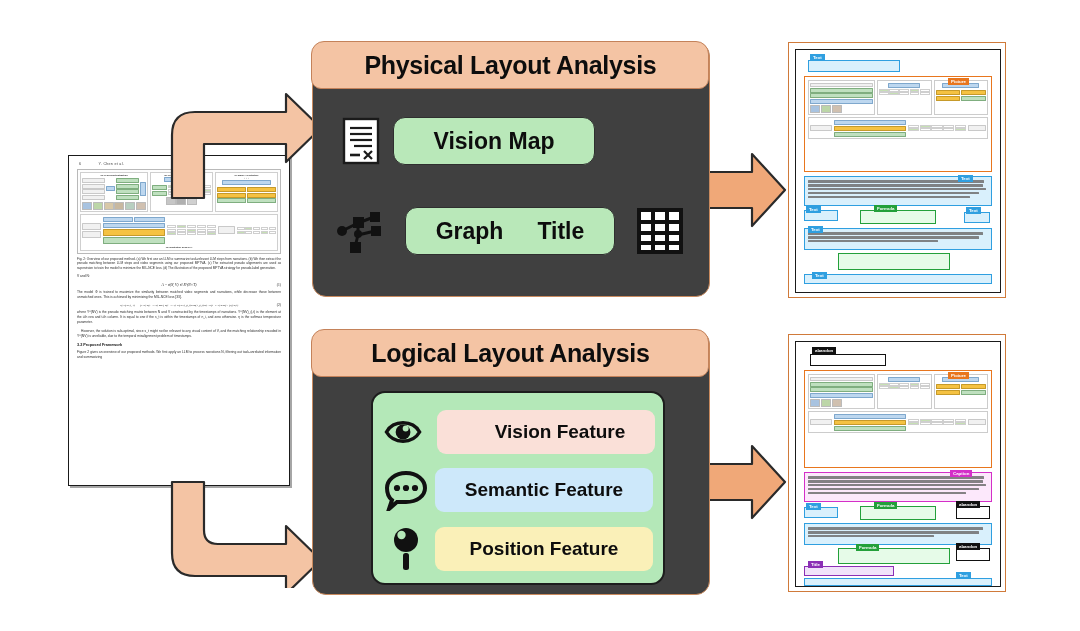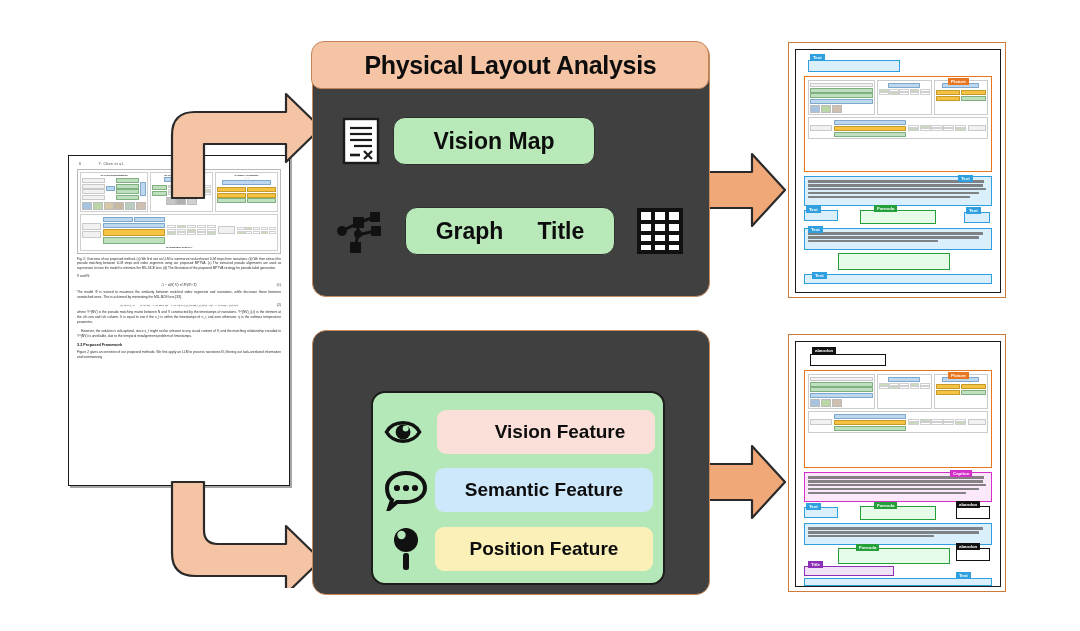--- a/index.html
+++ b/index.html
@@ -303,20 +303,23 @@
       <line x1="2" y1="25" x2="44" y2="25" stroke="#111" stroke-width="4"></line>
       <line x1="2" y1="35" x2="44" y2="35" stroke="#111" stroke-width="4"></line>
       <line x1="16" y1="2" x2="16" y2="44" stroke="#111" stroke-width="4"></line>
       <line x1="30" y1="2" x2="30" y2="44" stroke="#111" stroke-width="4"></line>
     </svg>
   </div>
 </div>
 
 <div class="panel" style="left:312px;top:330px;width:398px;height:265px;">
 
+  <div class="panel-head" style="width:398px;height:48px;">
+    <span>Logical Layout Analysis</span>
+  </div>
 
   <div class="greenbox" style="left:58px;top:60px;width:290px;height:190px;">
 
     <div class="featrow" style="left:10px;top:14px;width:272px;height:50px;">
       <svg width="46" height="42" viewBox="0 0 46 42">
         <path d="M4 21 C12 7, 34 7, 42 21 C34 35, 12 35, 4 21 Z" fill="none" stroke="#111" stroke-width="4"></path>
         <circle cx="23" cy="21" r="8.5" fill="#111"></circle>
         <circle cx="26" cy="17" r="3.4" fill="#b4e8b8"></circle>
       </svg>
       <div class="featbox" style="width:218px;height:44px;background:#fae0d8;margin-left:14px;padding-left:28px;">

